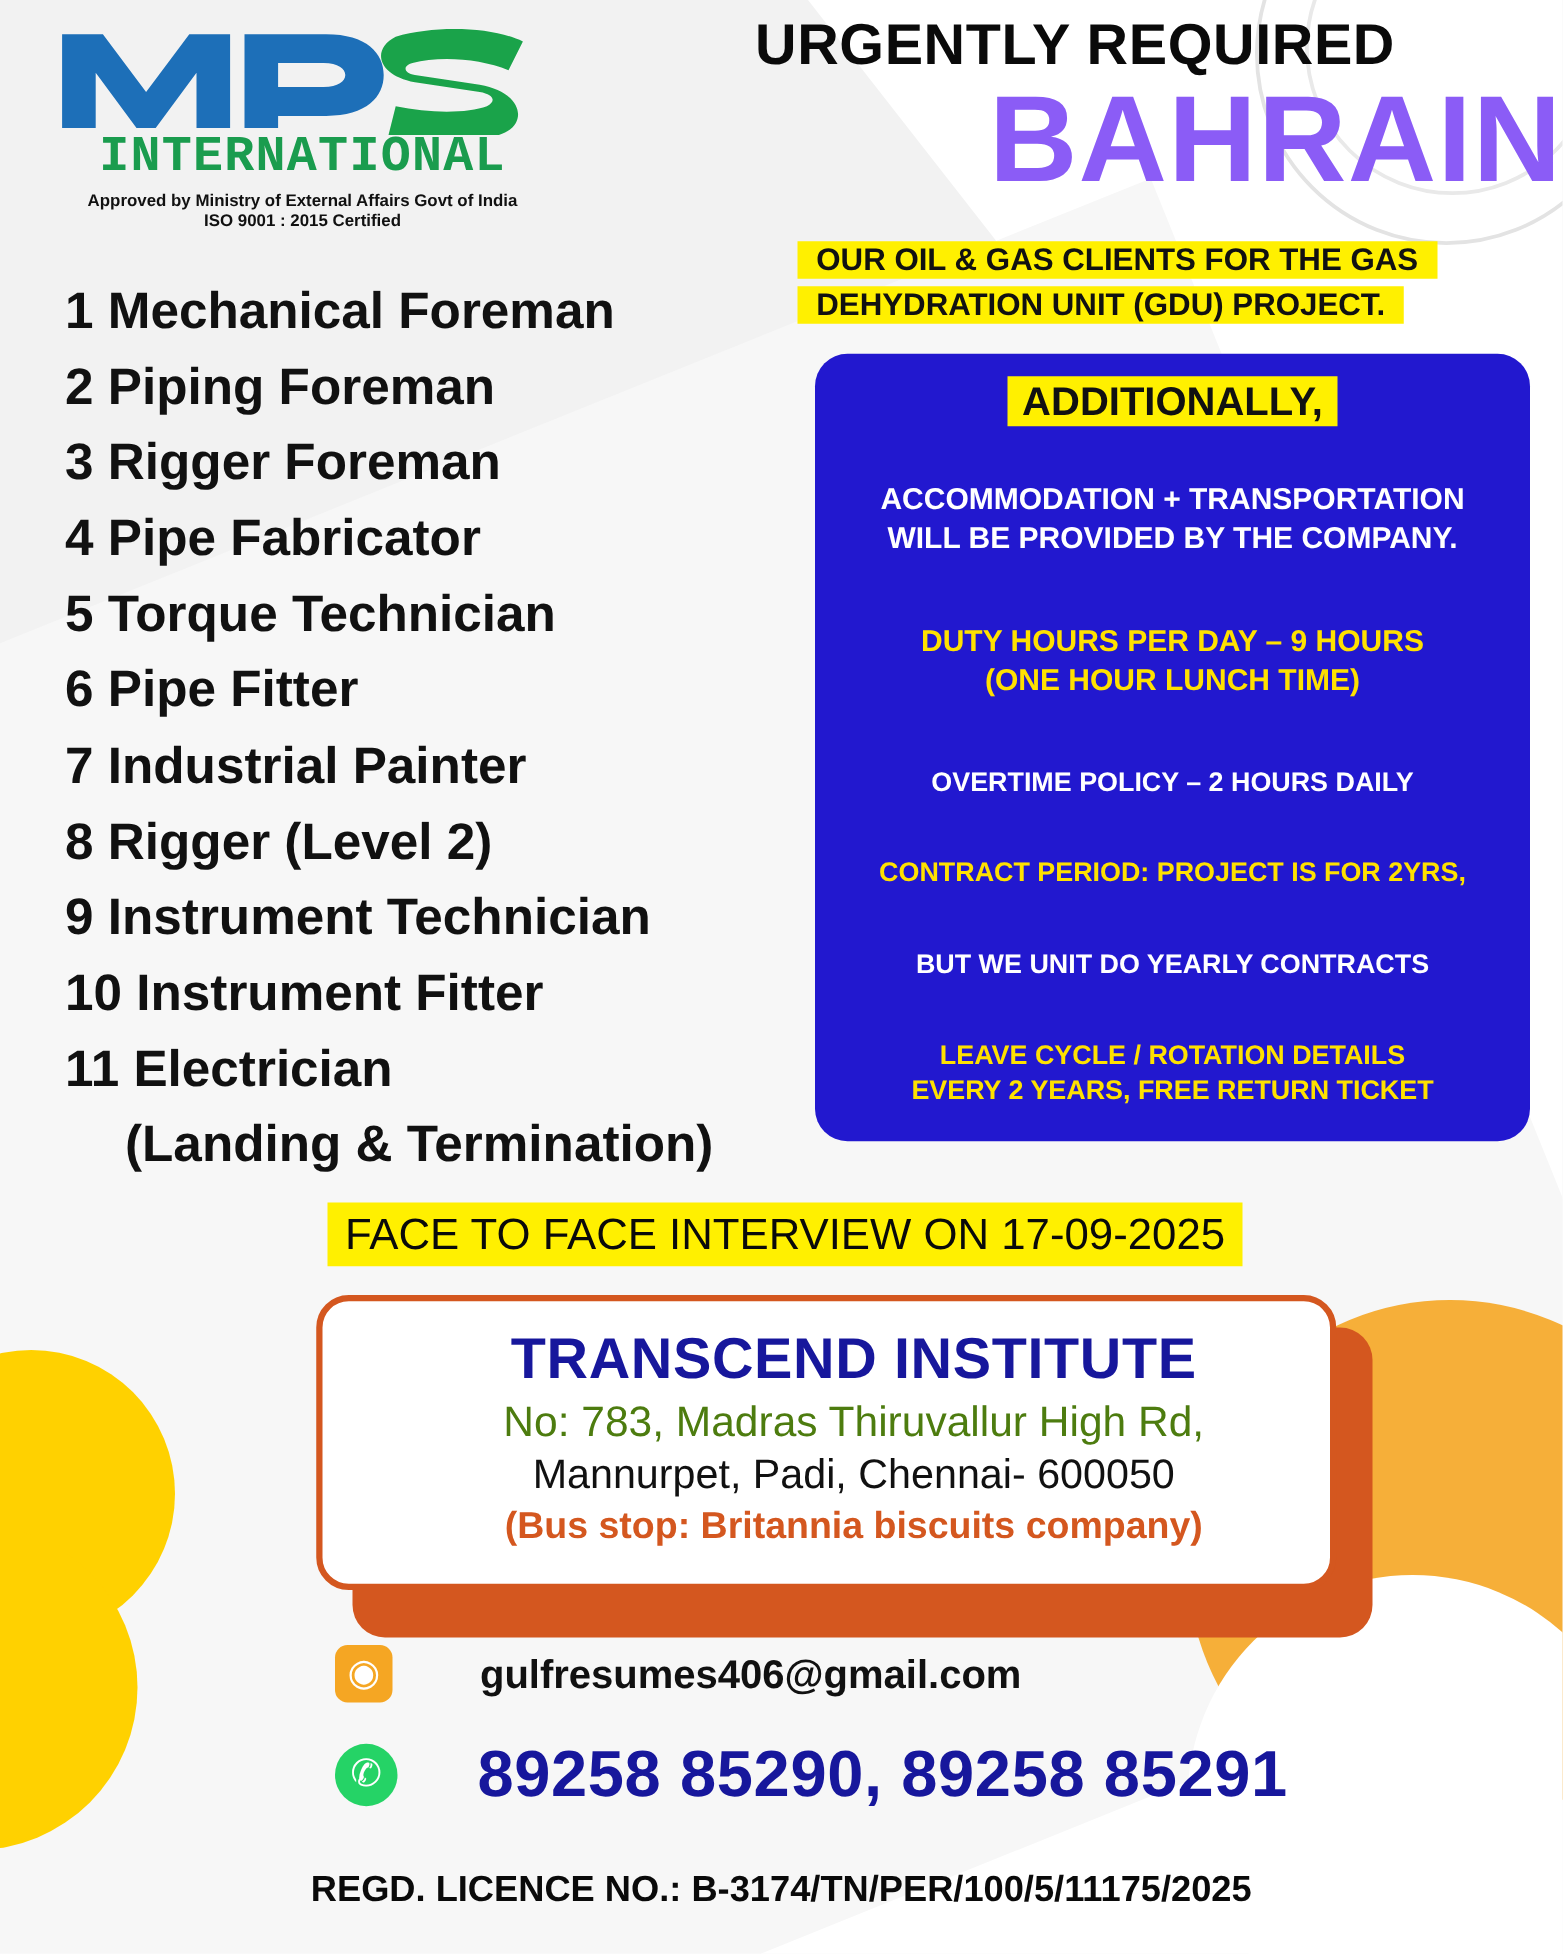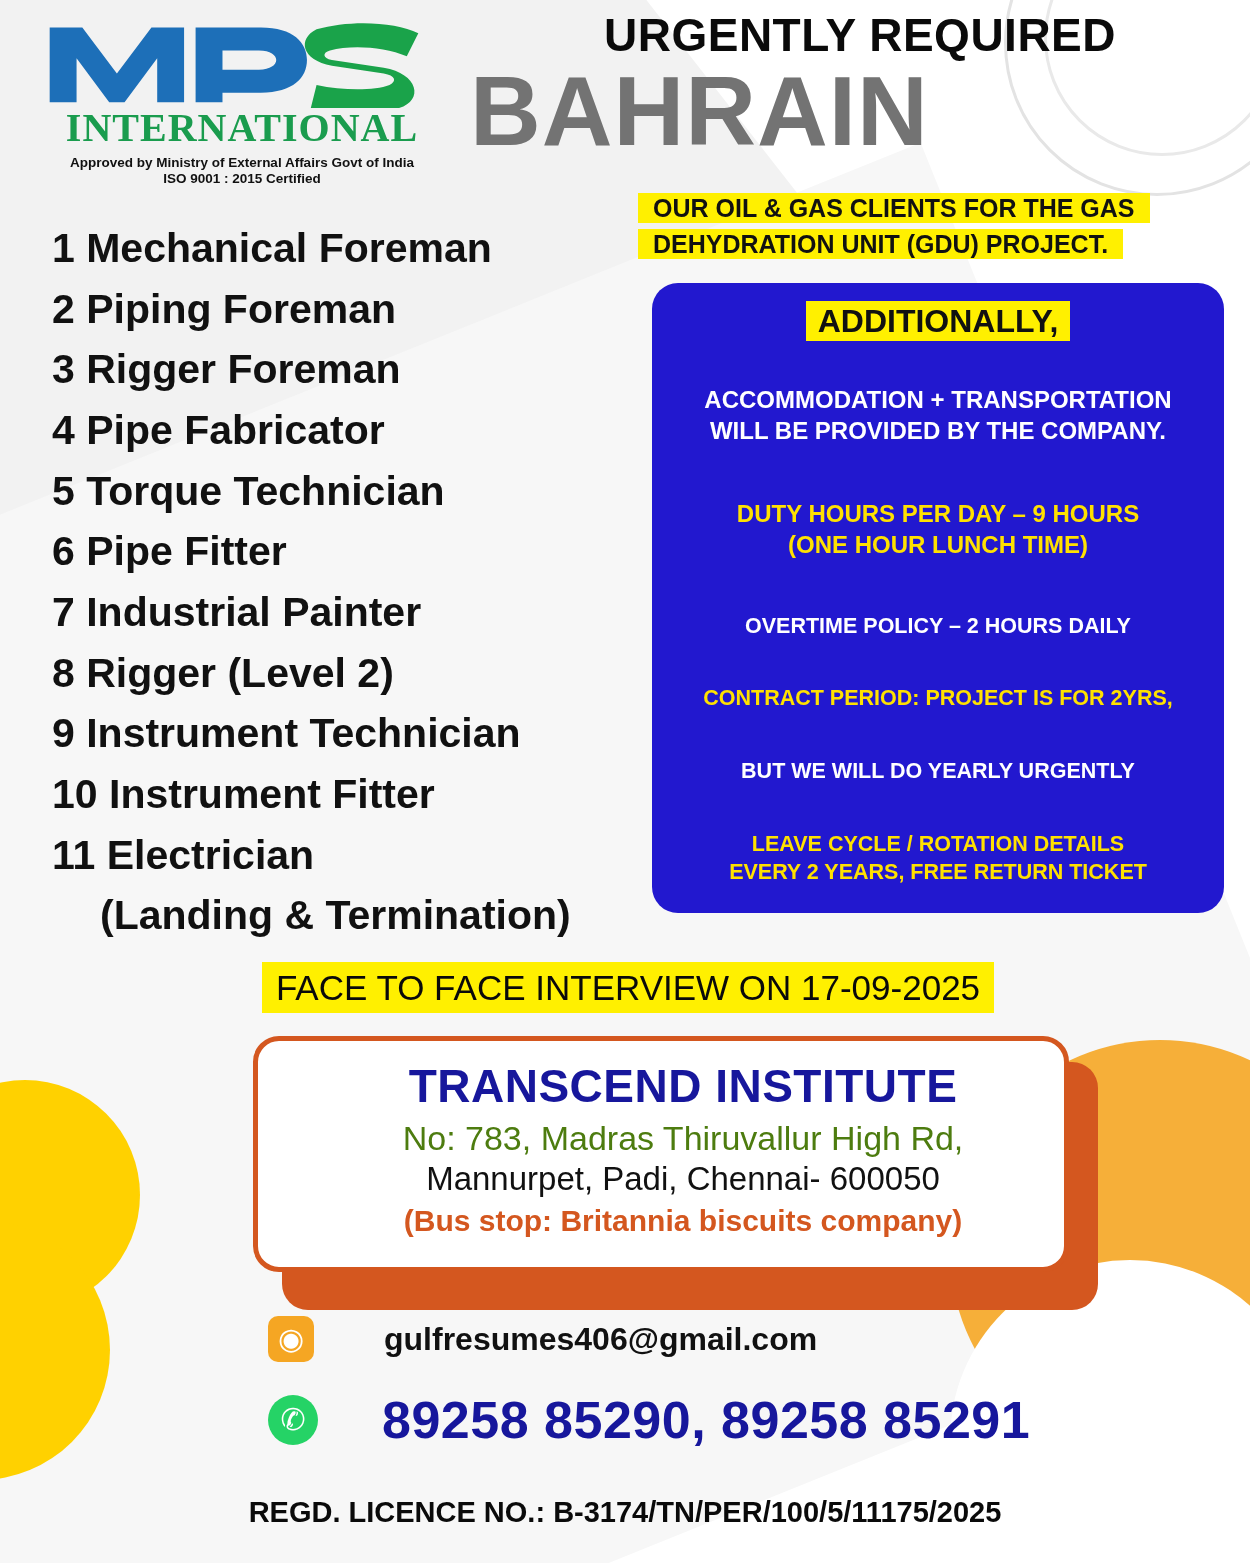--- a/index.html
+++ b/index.html
@@ -75,34 +75,34 @@
     border: 3px solid #e9e9e9;
   }
 
   .page { position: relative; z-index: 2; width: 1250px; height: 1563px; }
 
   
   .logo-block { position: absolute; left: 42px; top: 14px; width: 400px; text-align: center; }
   .logo-mps { display: block; height: 96px; }
   .logo-intl {
     font-weight: 700; font-size: 40px; letter-spacing: 1px;
-    color: #1a9c4e; margin-top: -6px; font-family: Liberation Serif, serif;
+    color: #1a9c4e; margin-top: -6px; font-family: Liberation Mono, monospace;
   }
   .logo-sub1 { font-size: 13.5px; font-weight: 700; color: #111; margin-top: 4px; }
   .logo-sub2 { font-size: 13.5px; font-weight: 700; color: #111; margin-top: 1px; }
 
   
   .urgent {
     position: absolute; left: 470px; top: 8px; width: 780px;
     text-align: center; font-size: 46px; font-weight: 700; color: #0a0a0a;
     letter-spacing: 0.5px;
   }
   .bahrain {
     position: absolute; left: 470px; top: 58px; width: 780px;
-    text-align: left; font-size: 98px; font-weight: 700; color: #737373;
+    text-align: right; font-size: 98px; font-weight: 700; color: #8b5cf6;
     letter-spacing: 1px; line-height: 1.1;
   }
   .client-line {
     position: absolute; left: 638px; top: 190px; width: 560px;
   }
   .client-line span {
     background: #FFF000; color: #111; font-weight: 700; font-size: 25px;
     line-height: 1.45; box-decoration-break: clone; -webkit-box-decoration-break: clone;
     padding: 1px 15px;
   }
@@ -246,21 +246,21 @@
 
     <div class="p-row" style="top:330px;">
       <div class="p-white p-sm">OVERTIME POLICY  – 2 HOURS DAILY</div>
     </div>
 
     <div class="p-row" style="top:402px;">
       <div class="p-yellow p-sm">CONTRACT PERIOD: PROJECT IS FOR 2YRS,</div>
     </div>
 
     <div class="p-row" style="top:475px;">
-      <div class="p-white p-sm">BUT WE WILL DO YEARLY URGENTLY</div>
+      <div class="p-white p-sm">BUT WE UNIT DO YEARLY CONTRACTS</div>
     </div>
 
     <div class="p-row" style="top:548px;">
       <div class="p-yellow p-sm">LEAVE CYCLE / ROTATION DETAILS</div>
       <div class="p-yellow p-sm">EVERY 2 YEARS, FREE RETURN TICKET</div>
     </div>
   </div>
 
   <div class="interview">
     <span>FACE TO FACE INTERVIEW ON 17-09-2025</span>

